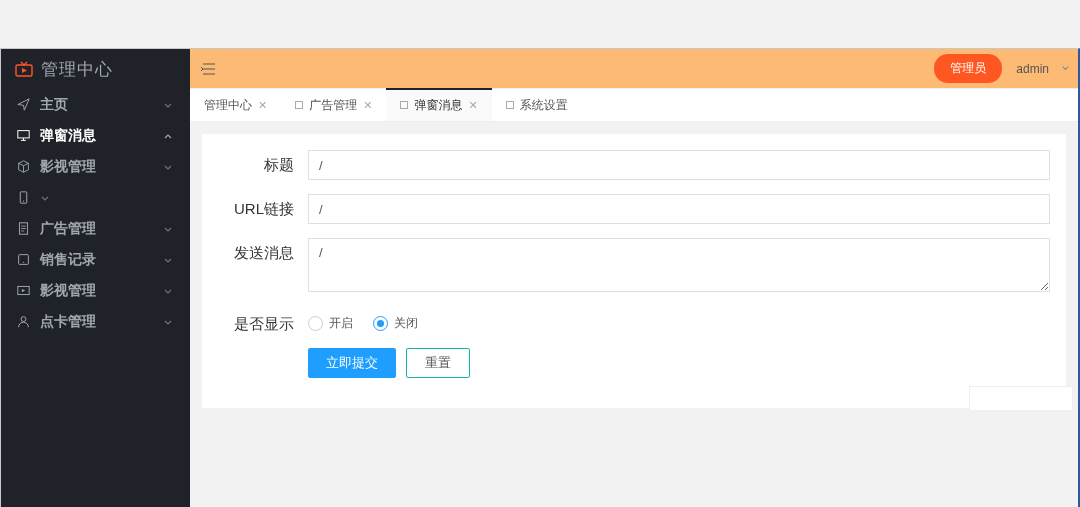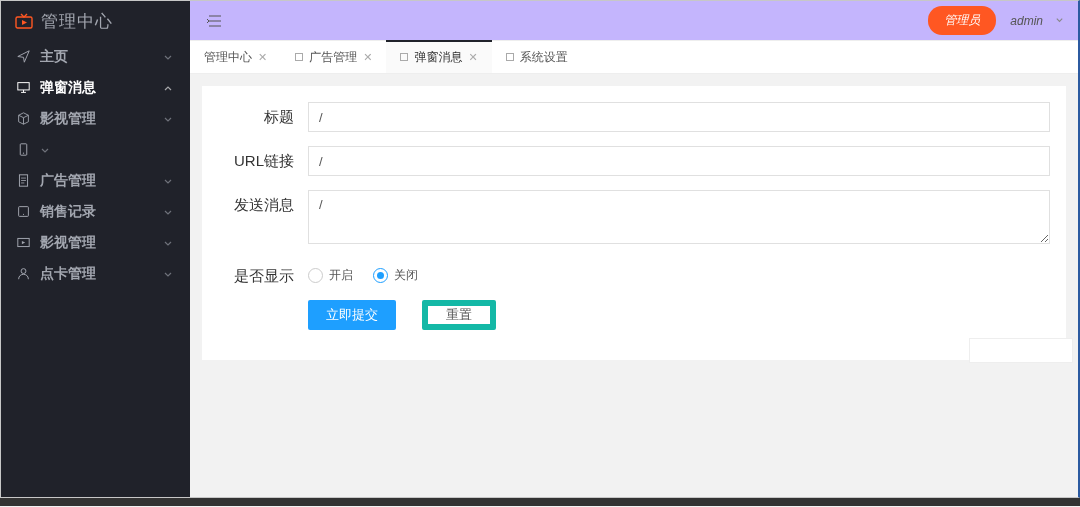--- a/index.html
+++ b/index.html
@@ -13,21 +13,21 @@
     .logo-text { font-size: 17px; color: #a2a6af; letter-spacing: 1px; }
     .menu { flex: 1; }
     .menu-item { height: 31px; display: flex; align-items: center; padding: 0 15px; cursor: pointer; color: #a2a6af; position: relative; }
     .menu-item.active { color: #fff; }
     .menu-item .mi-icon { width: 14px; height: 14px; margin-right: 10px; display: inline-flex; align-items: center; justify-content: center; }
     .menu-item .mi-label { flex: 1; font-size: 14px; font-weight: bold; }
     .menu-item .mi-chevron { width: 12px; height: 12px; opacity: 0.6; }
     
     
     .main { flex: 1; display: flex; flex-direction: column; background: #f2f2f2; }
-    .topbar { height: 40px; background: #c4b5fd; display: flex; align-items: center; padding: 0 14px; border-bottom: 1px solid #eee; font-style: italic; }
+    .topbar { height: 40px; background: #fdba74; display: flex; align-items: center; padding: 0 8px; border-bottom: 1px solid #eee; }
     .topbar .collapse { width: 20px; height: 20px; cursor: pointer; display: inline-flex; align-items: center; justify-content: center; }
     .topbar .spacer { flex: 1; }
     .topbar .badge { background: #FF5722; color: #fff; padding: 6px 16px; border-radius: 14px; font-size: 12px; margin-right: 14px; }
     .topbar .user { display: flex; align-items: center; gap: 12px; font-size: 12px; color: #555; cursor: pointer; }
     
     .tabs { height: 33px; background: #fff; display: flex; align-items: stretch; border-bottom: 1px solid #eee; }
     .tab { display: flex; align-items: center; padding: 0 14px; gap: 6px; font-size: 12px; color: #555; cursor: pointer; position: relative; }
     .tab.active { background: #fafafa; color: #333; }
     .tab.active::after { content: ""; position: absolute; left: 0; right: 0; top: -1px; height: 2px; background: #20222A; }
     .tab .sq { width: 8px; height: 8px; border: 1px solid #aaa; display: inline-block; }
@@ -38,28 +38,28 @@
     .form-row { display: flex; margin-bottom: 14px; }
     .form-label { width: 90px; text-align: right; padding-right: 14px; padding-top: 6px; font-size: 15px; color: #333; }
     .form-control { flex: 1; }
     .form-input { width: 100%; height: 30px; border: 1px solid #e0e0e0; padding: 0 10px; font-size: 13px; color: #555; outline: none; }
     .form-textarea { width: 100%; height: 54px; border: 1px solid #e0e0e0; padding: 6px 10px; font-size: 13px; color: #555; outline: none; resize: vertical; font-family: inherit; }
     .radio-group { display: flex; align-items: center; gap: 20px; padding-top: 6px; }
     .radio-opt { display: flex; align-items: center; gap: 6px; font-size: 12px; cursor: pointer; }
     .radio-circle { width: 15px; height: 15px; border: 1px solid #ccc; border-radius: 50%; display: inline-flex; align-items: center; justify-content: center; }
     .radio-circle.checked { border-color: #1E9FFF; }
     .radio-dot { width: 7px; height: 7px; background: #1E9FFF; border-radius: 50%; }
-    .btn-row { display: flex; gap: 26px; }
+    .btn-row { display: flex; gap: 10px; }
     .btn { height: 30px; padding: 0 18px; border: none; cursor: pointer; font-size: 13px; border-radius: 2px; }
     .btn-primary { background: #1E9FFF; color: #fff; }
-    .btn-default { background: #fff; color: #555; border: 6px solid #14b8a6; }
+    .btn-default { background: #fff; color: #555; border: 1px solid #14b8a6; }
     
     .bottom-strip { height: 8px; background: #333; }
     .float-box { position: absolute; right: 7px; bottom: 6px; width: 104px; height: 25px; background: #fff; border: 1px solid #eee; }
-    .wrap { position: relative; width: 1080px; height: 369px; }
+    .wrap { position: relative; width: 1080px; height: 369px; margin-top: 48px; }
   </style>
 </head>
 <body>
 <div class="wrap">
 
 <div class="app">
   <div class="sidebar">
     <div class="logo">
       <span class="logo-icon">
         <svg width="18" height="16" viewBox="0 0 18 16">

